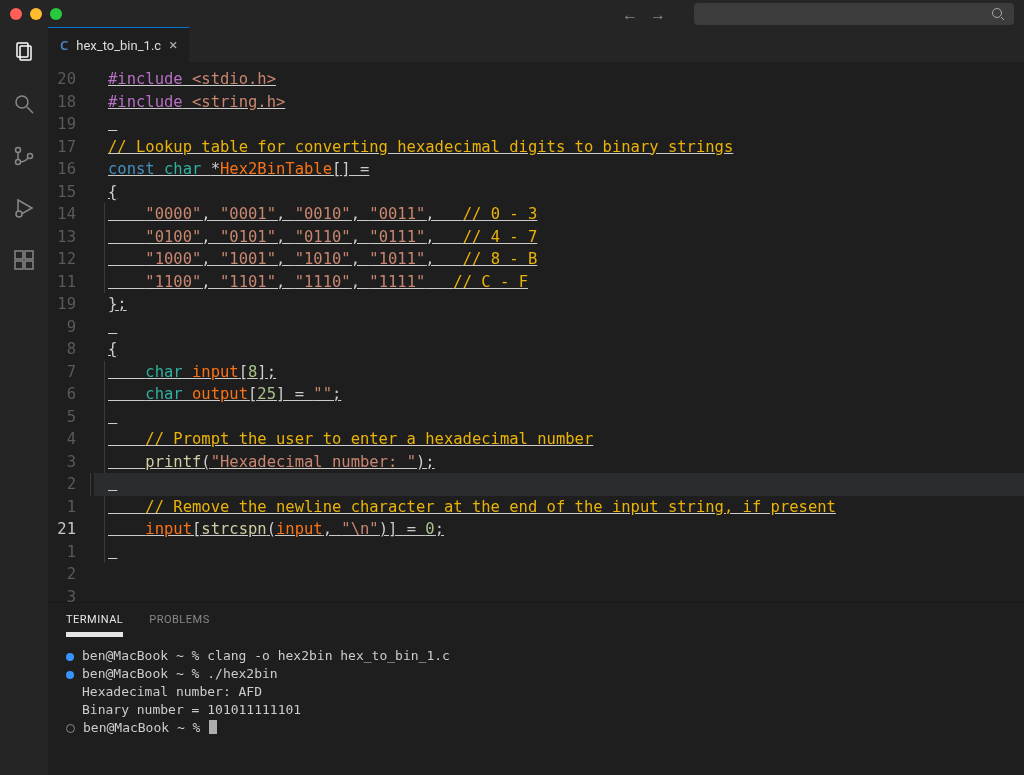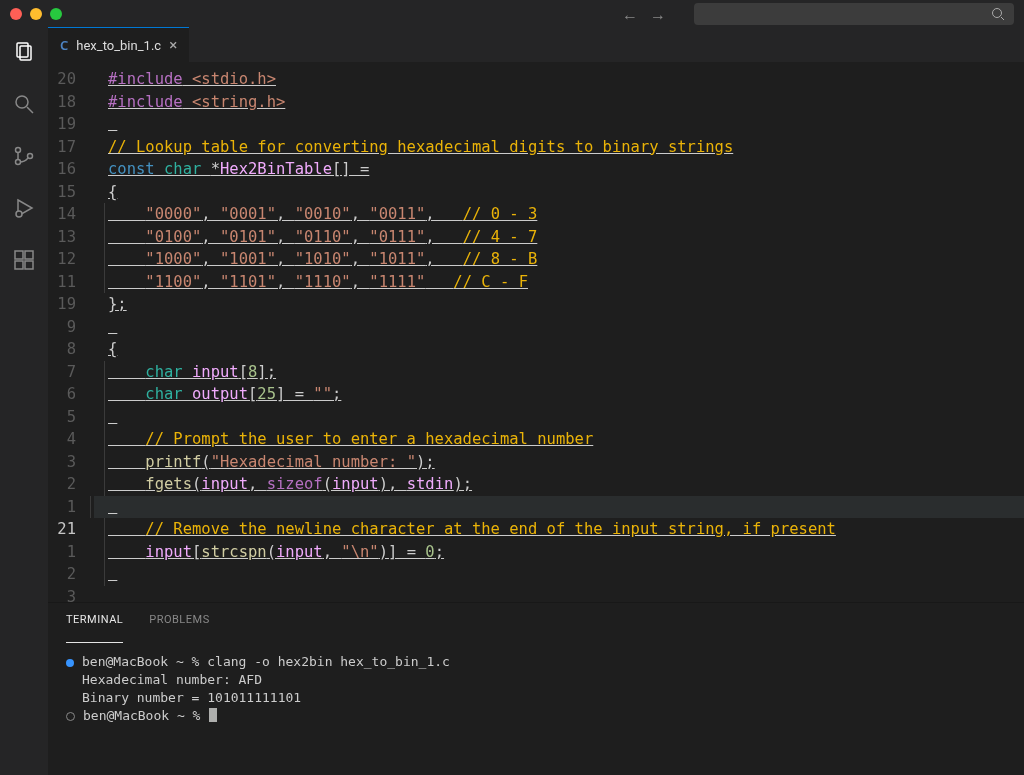--- a/index.html
+++ b/index.html
@@ -138,21 +138,21 @@
     border-left:1px solid #3b3b3b;
   }
 
   
   .kw   { color:#4491c1; }
   .typ2 { color:#2fb1a0; }    
   .str  { color:#c88670; }
   .ang  { color:#c88670; }
   .com  { color:#eab308; }
   .fn   { color:#d1cda3; }
-  .id   { color:#f0abfc; }
+  .id   { color:#f97316; }
   .num  { color:#a8c28c; }
   .punc { color:#cccccc; }
   .op   { color:#cccccc; }
   .macro{ color:#b670c2; }
   .kw2  { color:#b670c2; }    
 
   
   .panel {
     height:172px;
     background:#1e1e1e;
@@ -161,22 +161,22 @@
   }
   .panel-tabs {
     display:flex; gap:26px;
     padding:10px 18px 0px;
     font-size:11px;
     letter-spacing:.5px;
     color:#888;
   }
   .panel-tabs .pt.active {
     color:#e7e7e7;
-    border-bottom:1px solid #e5e5e5;
-    padding-bottom:16px;
+    border-bottom:5px solid #e5e5e5;
+    padding-bottom:6px;
   }
   .panel-tabs .pt { padding-bottom:6px; }
 
   .terminal {
     flex:1;
     padding:10px 18px;
     font-family:"SF Mono",Menlo,Consolas,monospace;
     font-size:13px;
     color:#cccccc;
   }
@@ -299,35 +299,35 @@
           <div class="line indent-guide">    <span class="str">"1000"</span><span class="punc">, </span><span class="str">"1001"</span><span class="punc">, </span><span class="str">"1010"</span><span class="punc">, </span><span class="str">"1011"</span><span class="punc">,   </span><span class="com">// 8 - B</span></div>
           <div class="line indent-guide">    <span class="str">"1100"</span><span class="punc">, </span><span class="str">"1101"</span><span class="punc">, </span><span class="str">"1110"</span><span class="punc">, </span><span class="str">"1111"</span><span class="punc">   </span><span class="com">// C - F</span></div>
           <div class="line"><span class="punc">};</span></div>
           <div class="line">&nbsp;</div>
           <div class="line"><span class="punc">{</span></div>
           <div class="line indent-guide">    <span class="typ2">char </span><span class="id">input</span><span class="punc">[</span><span class="num">8</span><span class="punc">];</span></div>
           <div class="line indent-guide">    <span class="typ2">char </span><span class="id">output</span><span class="punc">[</span><span class="num">25</span><span class="punc">] = </span><span class="str">""</span><span class="punc">;</span></div>
           <div class="line indent-guide">&nbsp;</div>
           <div class="line indent-guide">    <span class="com">// Prompt the user to enter a hexadecimal number</span></div>
           <div class="line indent-guide">    <span class="fn">printf</span><span class="punc">(</span><span class="str">"Hexadecimal number: "</span><span class="punc">);</span></div>
-          <div class="line indent-guide">    <span class="fn">fgets</span><span class="punc">(</span><span class="id">input</span><span class="punc">, </span><span class="kw2">sizeof</span><span class="punc">(</span><span class="id">input</span><span class="punc">), </span><span class="id">stdin</span><span class="punc">);</span></div>
           <div class="line current indent-guide">&nbsp;</div>
           <div class="line indent-guide">    <span class="com">// Remove the newline character at the end of the input string, if present</span></div>
           <div class="line indent-guide">    <span class="id">input</span><span class="punc">[</span><span class="fn">strcspn</span><span class="punc">(</span><span class="id">input</span><span class="punc">, </span><span class="str">"\n"</span><span class="punc">)] = </span><span class="num">0</span><span class="punc">;</span></div>
           <div class="line indent-guide">&nbsp;</div>
         </div>
     </div>
 
     <div class="panel">
       <div class="panel-tabs">
         <span class="pt active">TERMINAL</span>
         <span class="pt">PROBLEMS</span>
       </div>
       <div class="terminal" id="terminal">
           <div class="tline"><span class="bullet blue"></span><span class="prompt">ben@MacBook ~ % </span>clang -o hex2bin hex_to_bin_1.c</div>
+          <div class="tline"><span class="bullet blue"></span><span class="prompt">ben@MacBook ~ % </span>./hex2bin</div>
           <div class="tline"><span style="display: inline-block; width: 16px;"></span>Hexadecimal number: AFD</div>
           <div class="tline"><span style="display: inline-block; width: 16px;"></span>Binary number = 101011111101</div>
           <div class="tline"><span class="bullet hollow"></span><span class="prompt">ben@MacBook ~ % </span><span class="cursor"></span></div>
         </div>
     </div>
 
   </div>
 </div>
 
 </body></html>

